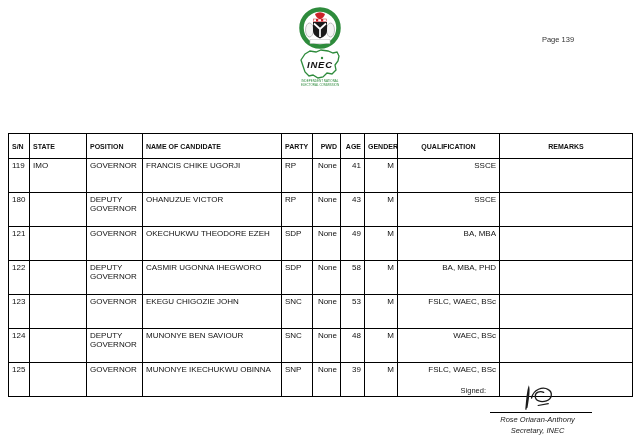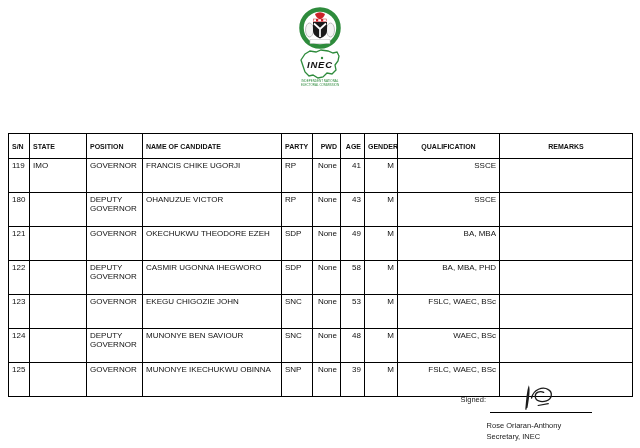--- a/index.html
+++ b/index.html
@@ -25,32 +25,33 @@
     padding:2px 3px;height:20px;white-space:nowrap;overflow:hidden;}
   table.cand td{vertical-align:top;padding:2px 3px;height:29px;overflow:hidden;}
   table.cand th:nth-child(n+6),table.cand td:nth-child(n+6){text-align:right;}
   table.cand th:nth-child(9),table.cand th:nth-child(10){text-align:center;}
   table.cand td:nth-child(9),table.cand td:nth-child(10){text-align:right;}
   col.c-sn{width:21px}col.c-state{width:57px}col.c-pos{width:56px}col.c-name{width:139px}
   col.c-party{width:31px}col.c-pwd{width:28px}col.c-age{width:24px}col.c-gender{width:33px}
   col.c-qual{width:102px}col.c-rem{width:133px}
   
   .signature{position:absolute;top:386px;right:48px;font-size:7.5px;color:#222;}
-  .sig-top{display:flex;align-items:center;margin-left:12px;}
+  .sig-top{display:flex;align-items:flex-start;margin-left:12px;}
   .sig-label{margin-right:4px;padding-bottom:1px;}
   .sig-line{position:relative;width:102px;border-bottom:1.2px solid #000;height:26px;}
   .sig-line svg{position:absolute;bottom:0;left:28px;}
-  .sig-under{margin-left:38px;width:102px;line-height:1.45;margin-top:8px;}
+  .sig-under{margin-left:38px;width:102px;text-align:center;line-height:1.45;margin-top:2px;font-style:italic;}
 </style>
 </head>
 <body>
 
 <div class="page">
 
   <div class="page-info">
+    <div class="pnum">Page 139</div>
   </div>
 
   <div class="logo">
     <svg width="76" height="80" viewBox="0 0 76 80">
 
       <circle cx="38" cy="21" r="18.5" fill="#ffffff" stroke="#2e8b3c" stroke-width="4.5"></circle>
 
       <path d="M33,7 Q38,3.5 43,7 Q42,11 38,12.2 Q34,11 33,7 Z" fill="#cc2229"></path>
 
       <rect x="31.5" y="12" width="13" height="2.4" fill="#ffffff" stroke="#cc2229" stroke-width="0.5"></rect>

